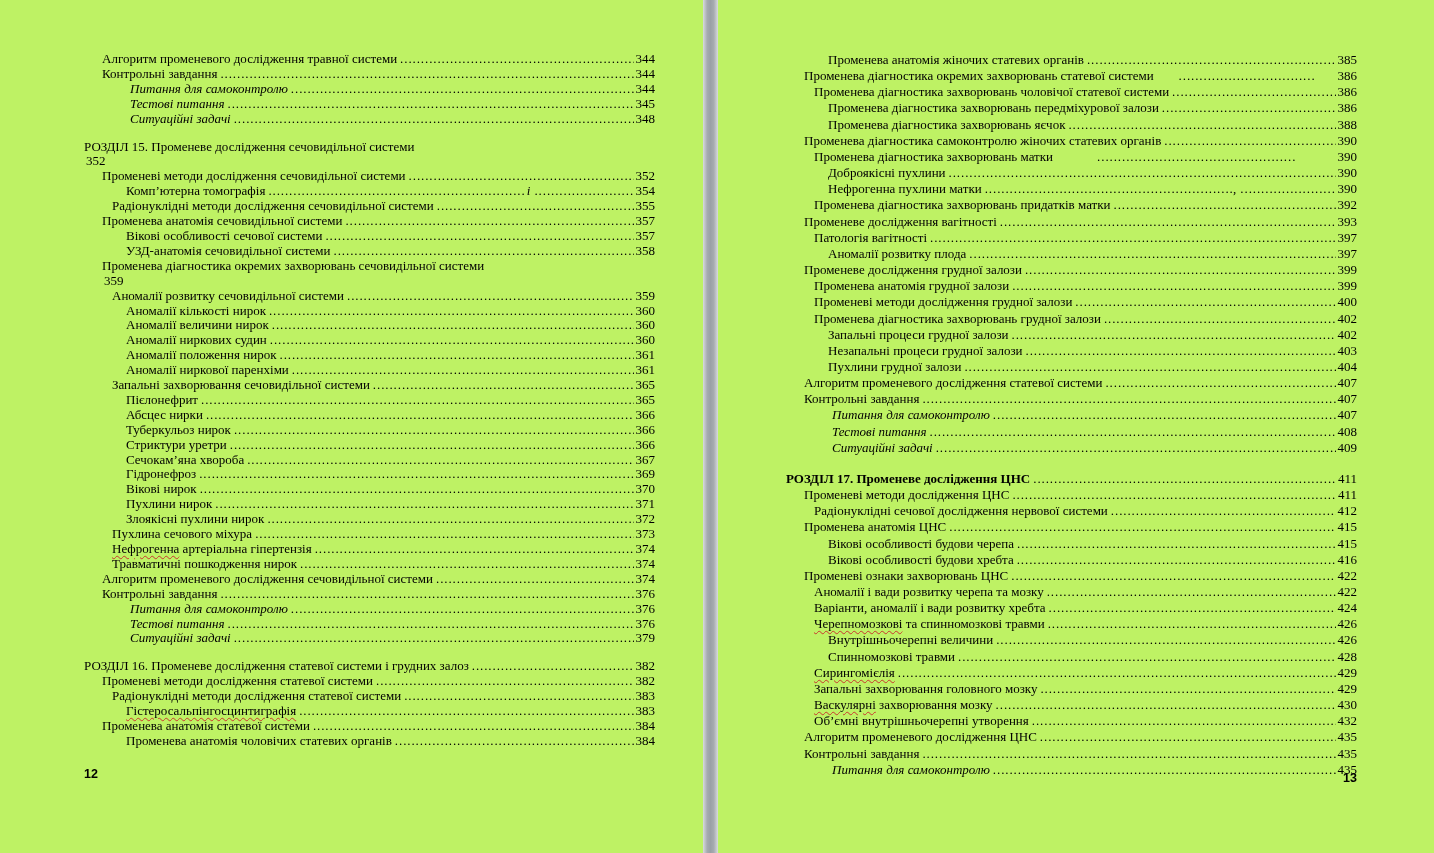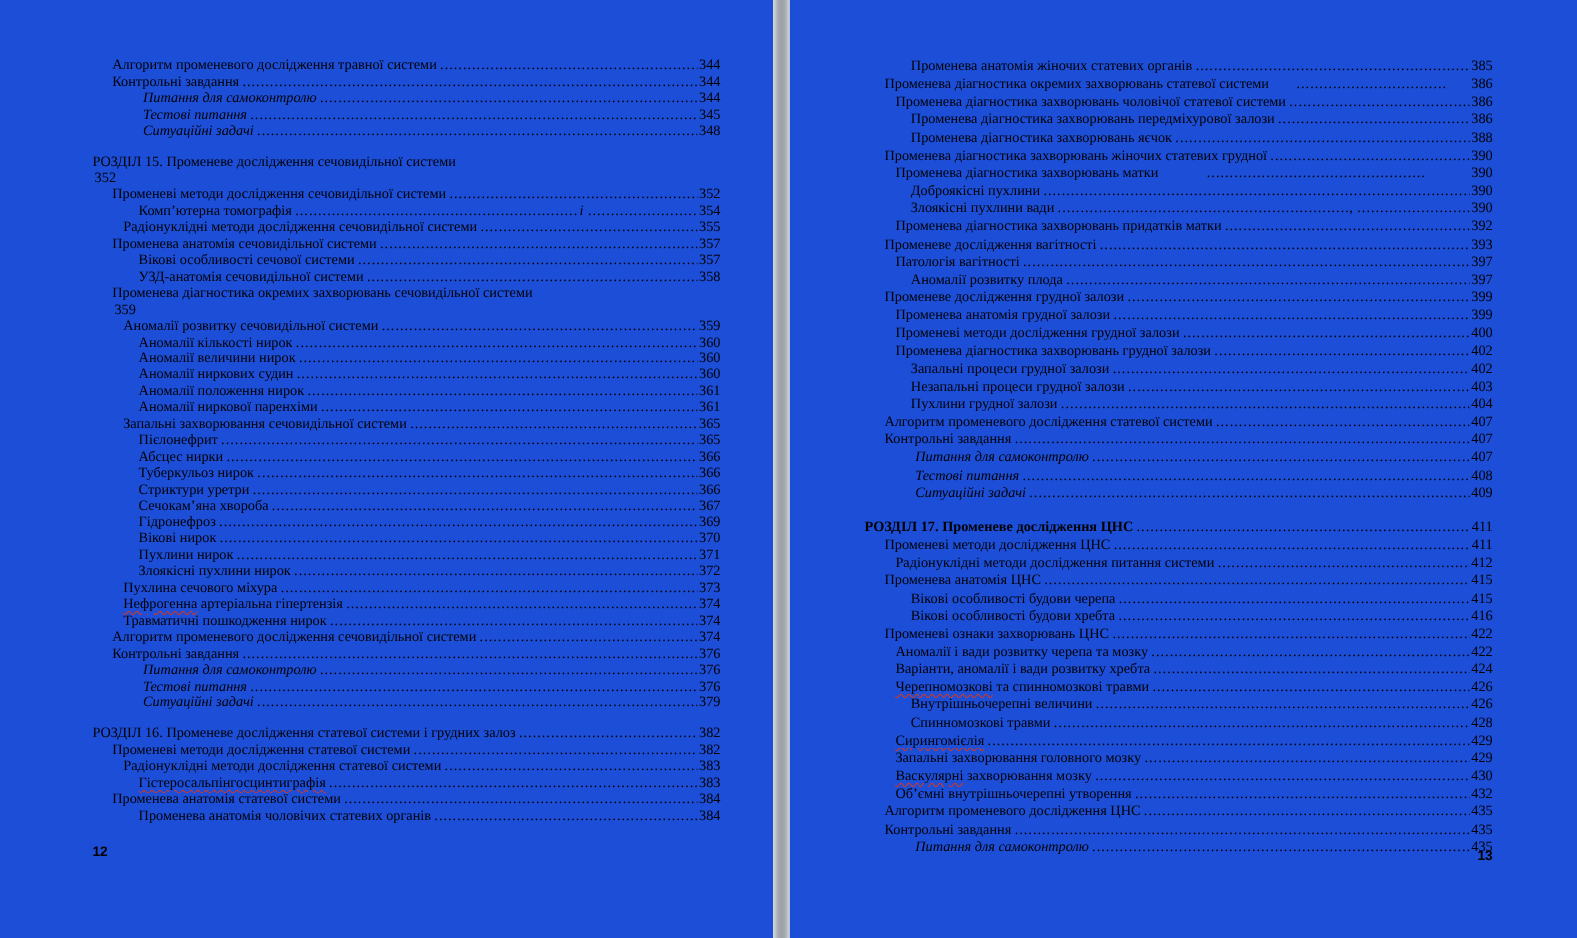--- a/index.html
+++ b/index.html
@@ -1,20 +1,20 @@
 <!DOCTYPE html>
 <html style="--squiggle: #c8372d;"><head>
 <meta charset="utf-8">
 <style>
   html,body{margin:0;padding:0;background:#ffffff;}
   .spread{
     position:relative;width:1434px;height:853px;background:#ffffff;overflow:hidden;
     font-family:"Liberation Serif","DejaVu Serif",serif;color:#000;
   }
-  .page{position:absolute;top:0;height:853px;background:#1d4ed8;}
+  .page{position:absolute;top:0;height:853px;background:#bef264;}
   .page.left{left:0;width:703px;}
   .page.right{left:718px;width:716px;}
   .gutter{
     position:absolute;left:703px;top:0;width:15px;height:853px;
     background:linear-gradient(90deg,#d9dbdd 0%,#a6abb0 28%,#9aa0a6 50%,#a6abb0 72%,#d9dbdd 100%);
   }
   .content{position:absolute;top:52px;}
   .page.left  .content{left:84px;width:571px;}
   .page.right .content{left:68px;width:571px;}
 
@@ -303,36 +303,36 @@
           <span class="t">Променева діагностика захворювань передміхурової залози</span>
           <span class="lead"></span>
           <span class="pg">386</span>
         </div>
         <div class="row" style="padding-left: 42px;">
           <span class="t">Променева діагностика захворювань яєчок</span>
           <span class="lead"></span>
           <span class="pg">388</span>
         </div>
         <div class="row" style="padding-left: 18px;">
-          <span class="t">Променева діагностика захворювань жіночих статевих грудної</span>
+          <span class="t">Променева діагностика самоконтролю жіночих статевих органів</span>
           <span class="lead"></span>
           <span class="pg">390</span>
         </div>
         <div class="row" style="padding-left: 28px; gap: 41px;">
           <span class="t">Променева діагностика захворювань матки</span>
           <span class="lead"></span>
           <span class="pg">390</span>
         </div>
         <div class="row" style="padding-left: 42px;">
           <span class="t">Доброякісні пухлини</span>
           <span class="lead"></span>
           <span class="pg">390</span>
         </div>
         <div class="row" style="padding-left: 42px;">
-          <span class="t">Злоякісні пухлини вади</span>
+          <span class="t">Нефрогенна пухлини матки</span>
           <span class="lead" style="flex-grow: 2.6;"></span>
           <span class="mid">,</span>
           <span class="lead" style="flex-grow: 1;"></span>
           <span class="pg">390</span>
         </div>
         <div class="row" style="padding-left: 28px;">
           <span class="t">Променева діагностика захворювань придатків матки</span>
           <span class="lead"></span>
           <span class="pg">392</span>
         </div>
@@ -416,21 +416,21 @@
           <span class="t">РОЗДІЛ 17. Променеве дослідження ЦНС</span>
           <span class="lead"></span>
           <span class="pg">411</span>
         </div>
         <div class="row" style="padding-left: 18px;">
           <span class="t">Променеві методи дослідження ЦНС</span>
           <span class="lead"></span>
           <span class="pg">411</span>
         </div>
         <div class="row" style="padding-left: 28px;">
-          <span class="t">Радіонуклідні методи дослідження питання системи</span>
+          <span class="t">Радіонуклідні сечової дослідження нервової системи</span>
           <span class="lead"></span>
           <span class="pg">412</span>
         </div>
         <div class="row" style="padding-left: 18px;">
           <span class="t">Променева анатомія ЦНС</span>
           <span class="lead"></span>
           <span class="pg">415</span>
         </div>
         <div class="row" style="padding-left: 42px;">
           <span class="t">Вікові особливості будови черепа</span>

